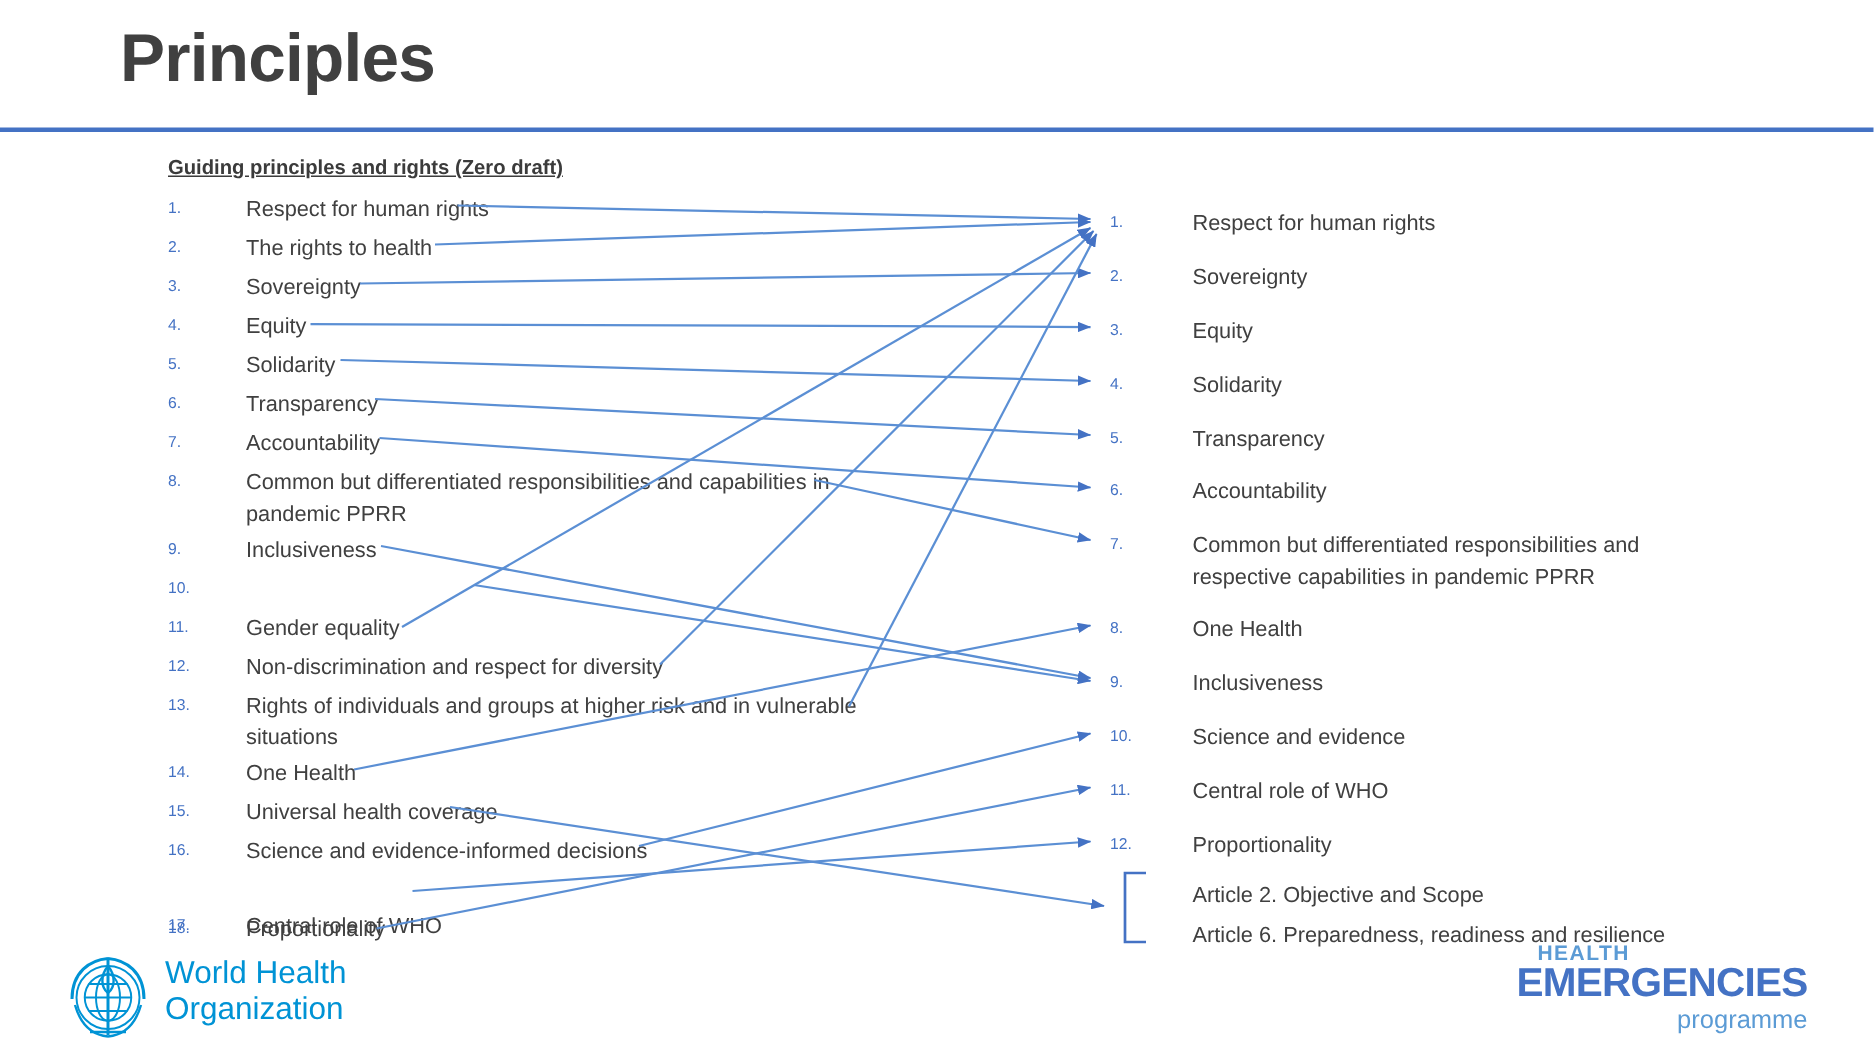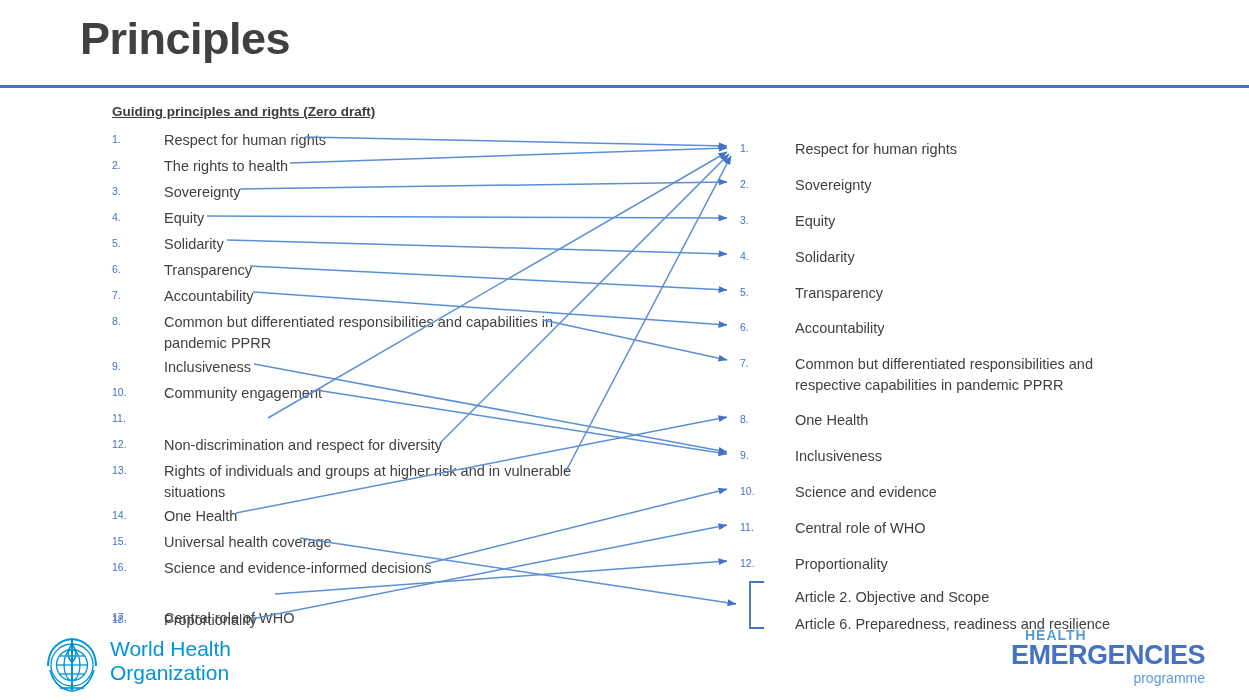--- a/index.html
+++ b/index.html
@@ -66,21 +66,21 @@
   .hep-logo{position:absolute;right:44px;top:628px;text-align:left;}
   .hep-health{
     color:#5B9BD5;font-size:14px;font-weight:bold;letter-spacing:1px;
     line-height:1;margin-left:14px;
   }
   .hep-emerg{
     color:#4472C4;font-size:27px;font-weight:bold;letter-spacing:-0.5px;
     line-height:1.02;
   }
   .hep-prog{
-    color:#5B9BD5;font-size:14px;text-align:right;line-height:1;margin-top:1px;
+    color:#5B9BD5;font-size:17px;text-align:right;line-height:1;margin-top:1px;
   }
 </style>
 </head>
 <body>
 
 <div class="slide">
 
   <div class="title">Principles</div>
   <div class="title-rule"></div>
 
@@ -117,24 +117,24 @@
   <div class="item left-item" style="top:312px;width:450px">
     <span class="num">8.</span>
     <span class="txt">Common but differentiated responsibilities and capabilities in pandemic PPRR</span>
   </div>
   <div class="item left-item" style="top:357px">
     <span class="num">9.</span>
     <span class="txt">Inclusiveness</span>
   </div>
   <div class="item left-item" style="top:383px">
     <span class="num">10.</span>
-    <span class="txt">Community engagement</span>
   </div>
   <div class="item left-item" style="top:409px">
     <span class="num">11.</span>
+    <span class="txt">Gender equality</span>
   </div>
   <div class="item left-item" style="top:435px">
     <span class="num">12.</span>
     <span class="txt">Non-discrimination and respect for diversity</span>
   </div>
   <div class="item left-item" style="top:461px;width:460px">
     <span class="num">13.</span>
     <span class="txt">Rights of individuals and groups at higher risk and in vulnerable situations</span>
   </div>
   <div class="item left-item" style="top:506px">

